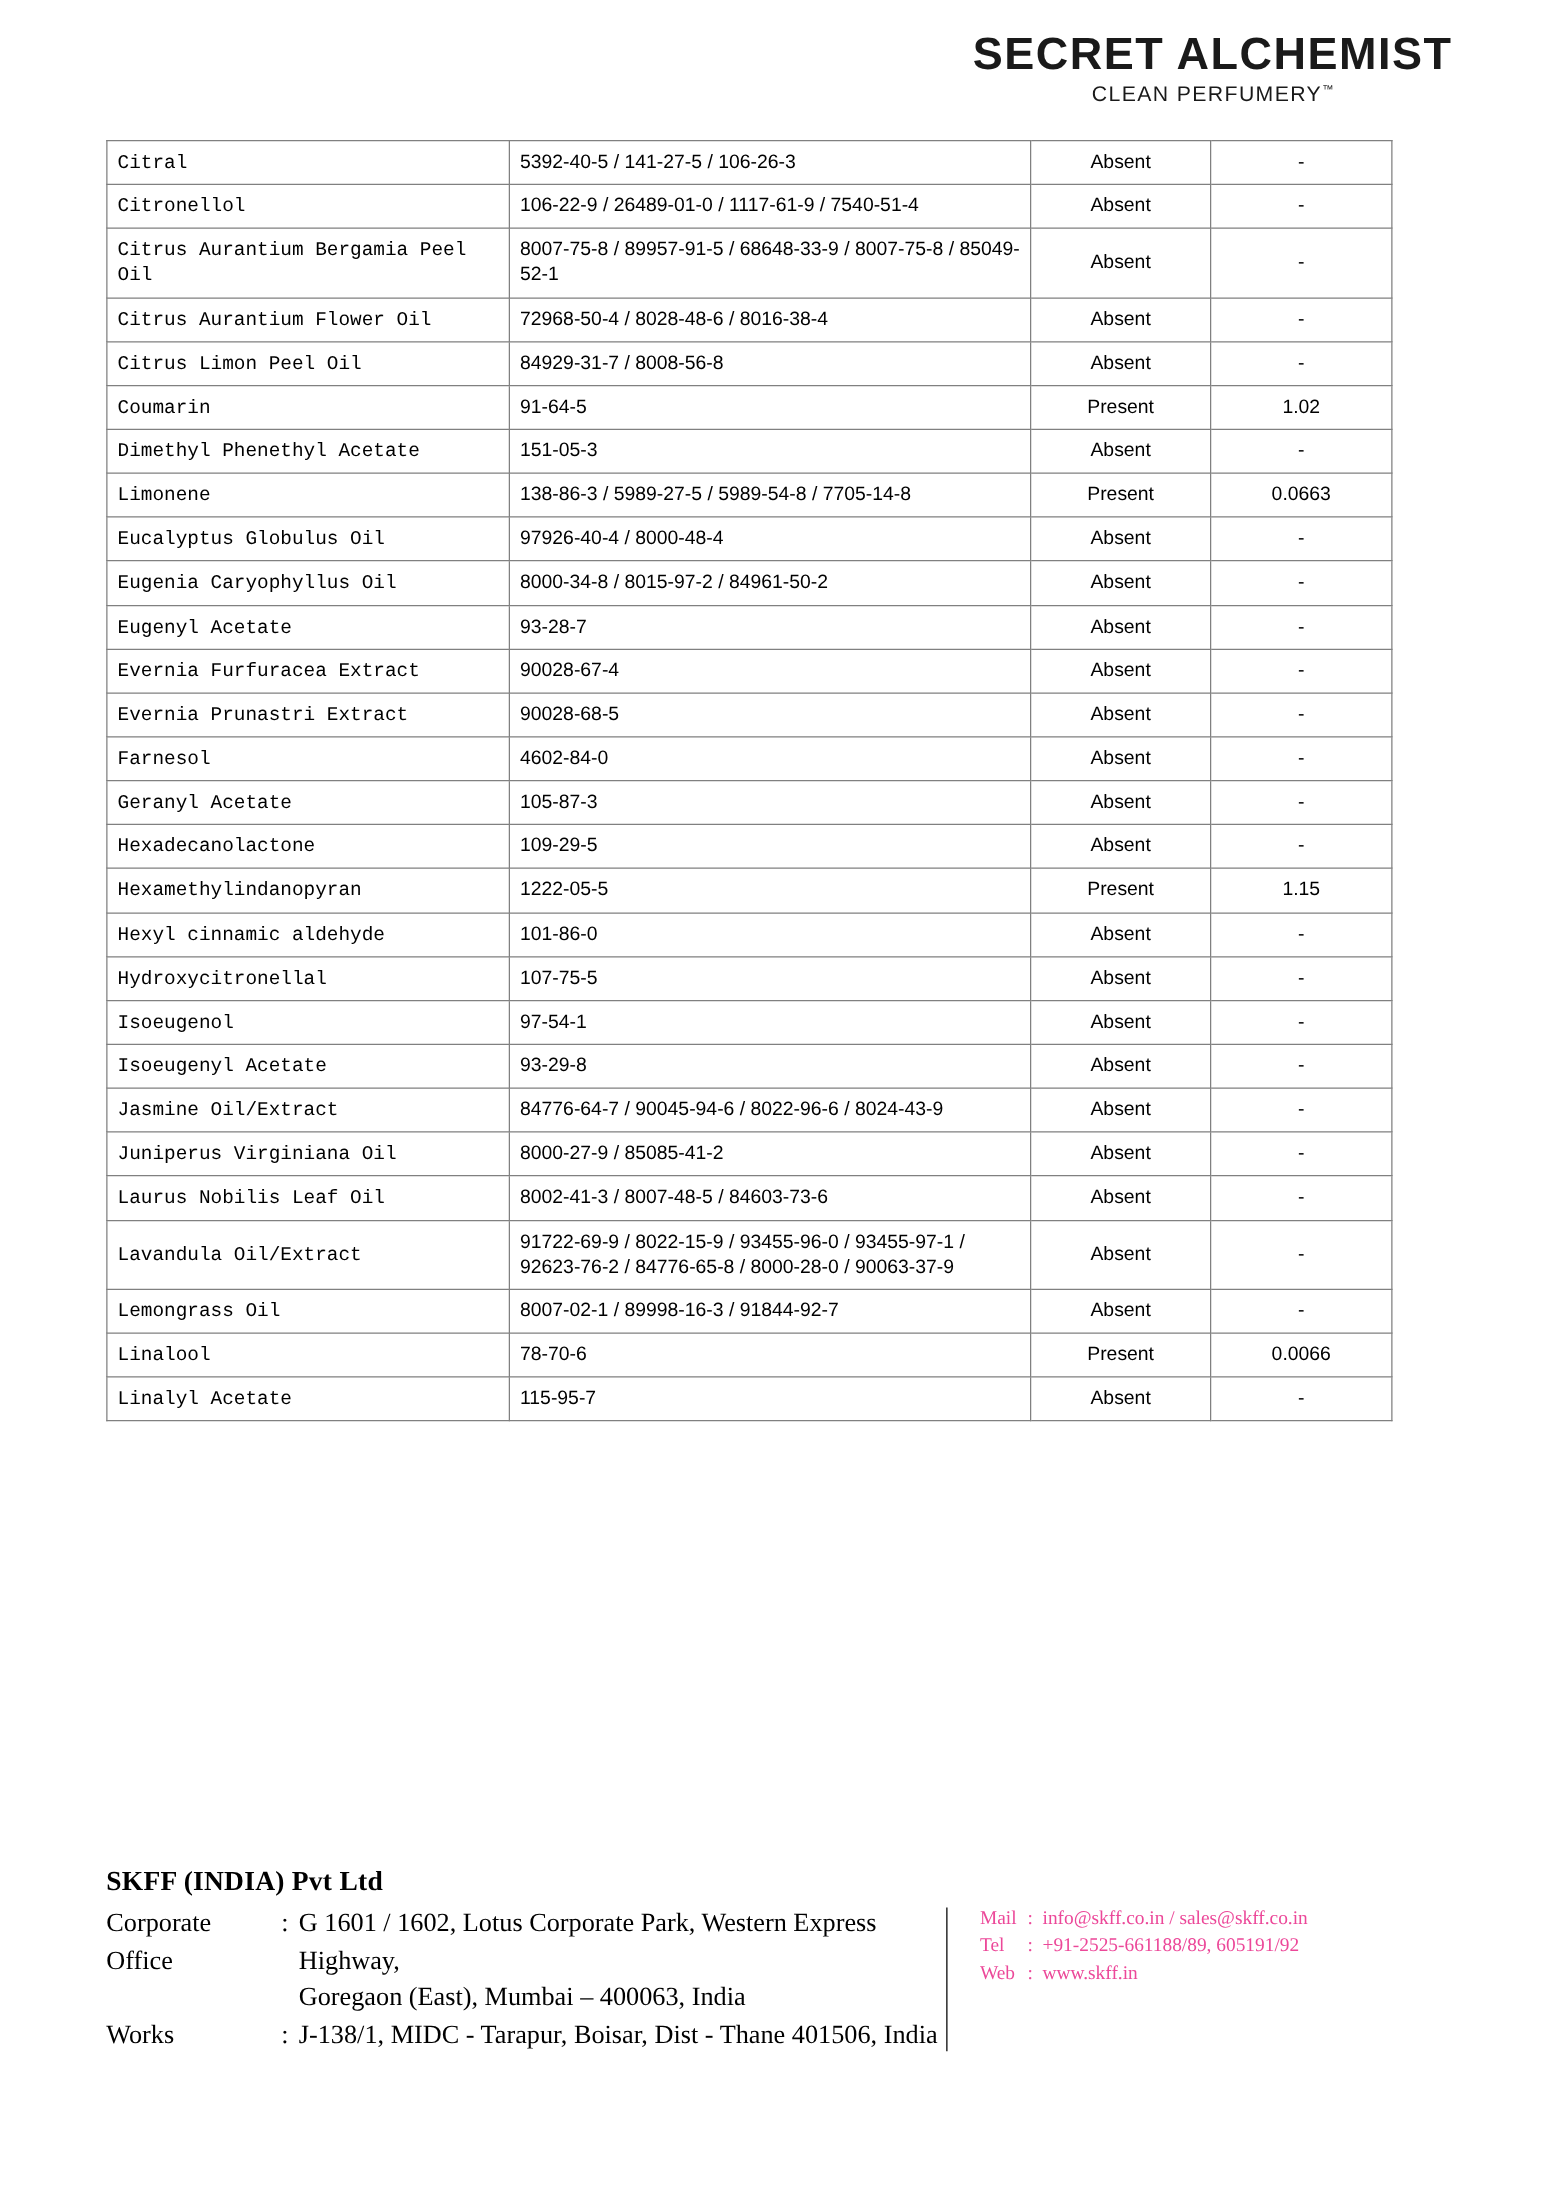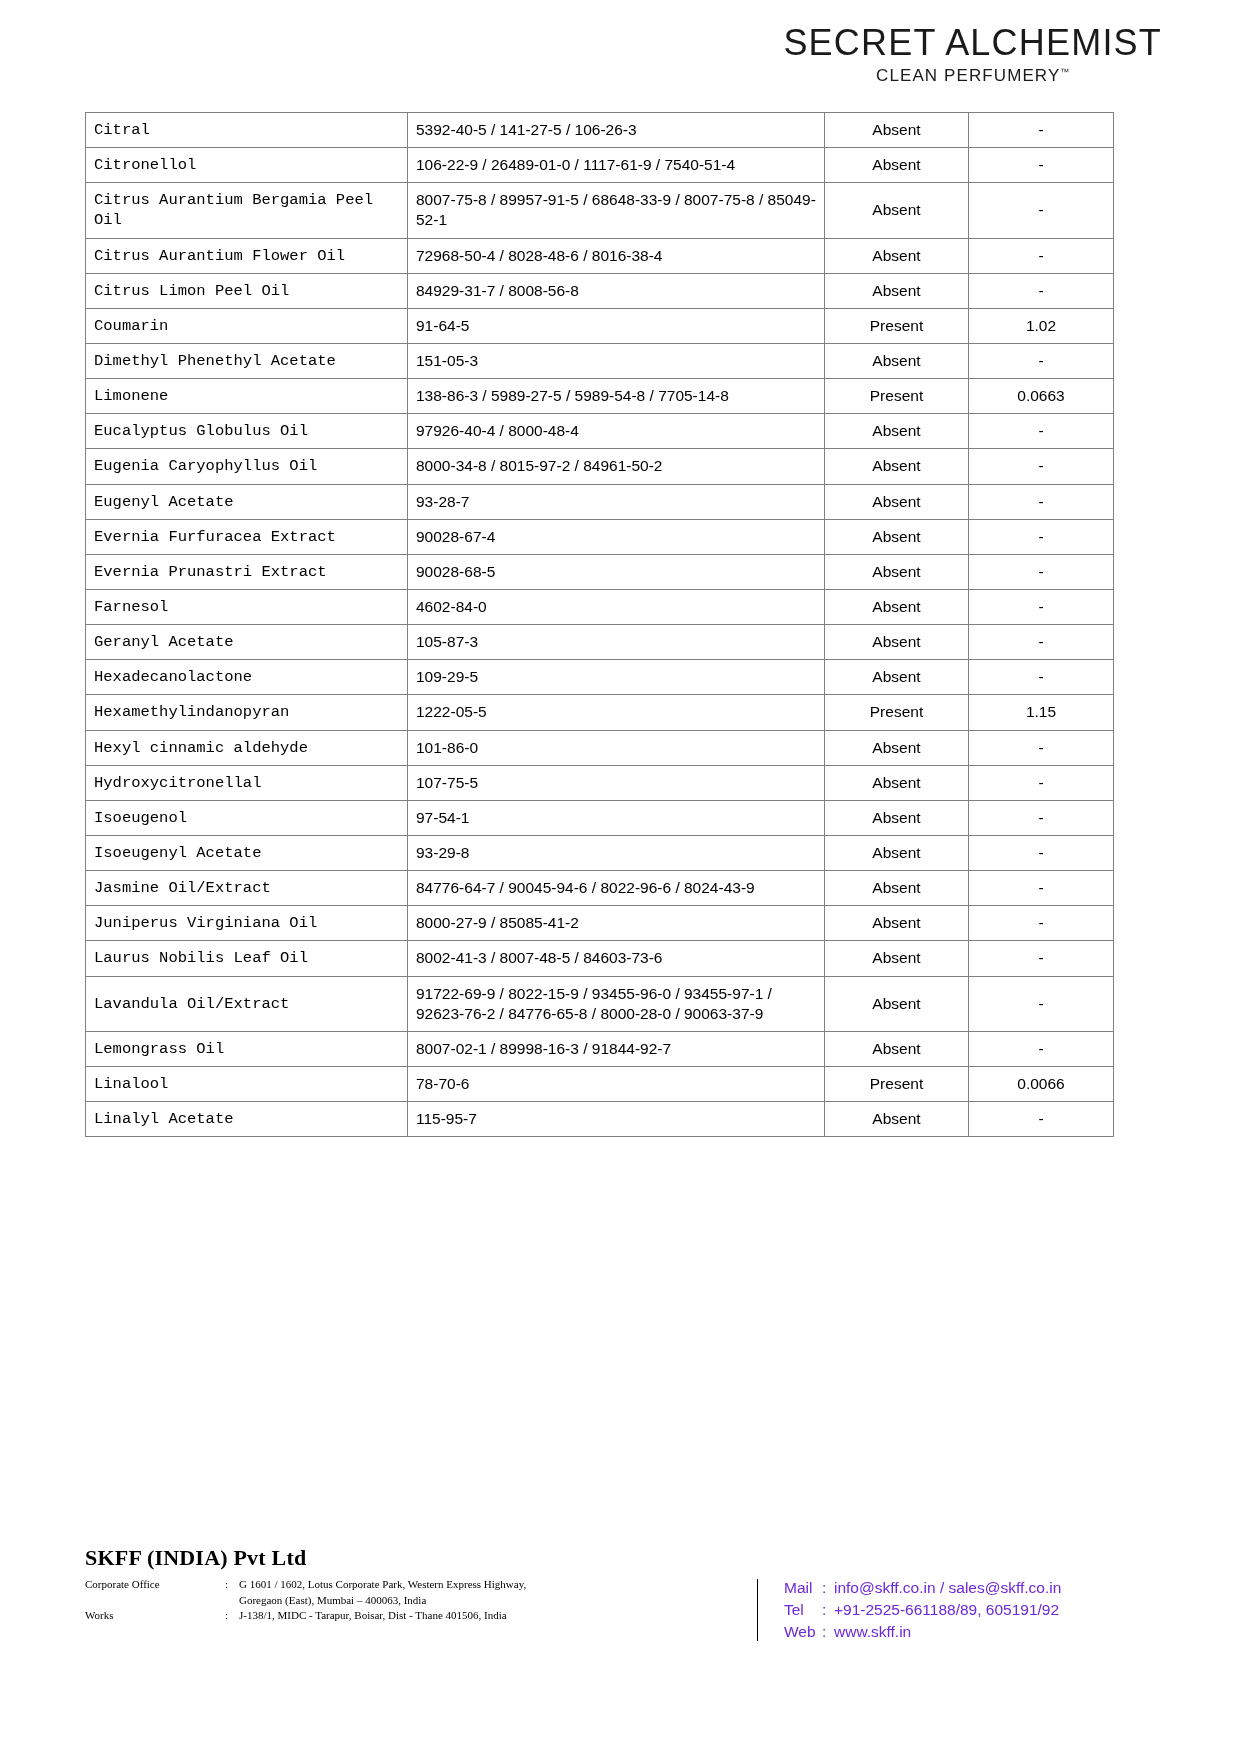--- a/index.html
+++ b/index.html
@@ -23,21 +23,21 @@
   }
   .brand-block {
     position: absolute;
     right: 78px;
     top: 24px;
     text-align: center;
   }
   .brand-main {
     font-family: "Liberation Sans", sans-serif;
     font-size: 36px;
-    font-weight: normal;
+    font-weight: bold;
     letter-spacing: 1.2px;
     color: #1a1a1a;
     line-height: 1.05;
     white-space: nowrap;
   }
   .brand-sub-wrap {
     margin-top: 4px;
     white-space: nowrap;
     position: relative;
     display: inline-block;
@@ -92,44 +92,44 @@
     color: #000;
     margin-bottom: 6px;
     letter-spacing: 0.2px;
   }
   .footer-cols {
     display: flex;
     align-items: flex-start;
   }
   .footer-left {
     font-family: "Liberation Serif", serif;
-    font-size: 11px;
+    font-size: 21px;
     line-height: 1.42;
     color: #000;
     flex: 0 0 672px;
   }
   .addr-row {
     display: flex;
   }
   .addr-label { flex: 0 0 140px; }
   .addr-colon { flex: 0 0 14px; }
   .addr-text  { flex: 1 1 auto; }
   .addr-cont  { padding-left: 154px; }
 
   .footer-divider {
     width: 1px;
     align-self: stretch;
     background: #000;
     margin: 2px 26px 2px 0;
   }
   .footer-right {
-    font-family: Liberation Sans, sans-serif;
+    font-family: Liberation Serif, serif;
     font-size: 15.5px;
     line-height: 1.42;
-    color: #6d28d9;
+    color: #ec4899;
     flex: 1 1 auto;
   }
   .cr { display: flex; }
   .cr-label { flex: 0 0 38px; }
   .cr-colon { flex: 0 0 12px; }
   .cr-text  { flex: 1 1 auto; white-space: nowrap; }
 </style>
 </head>
 <body>
 

